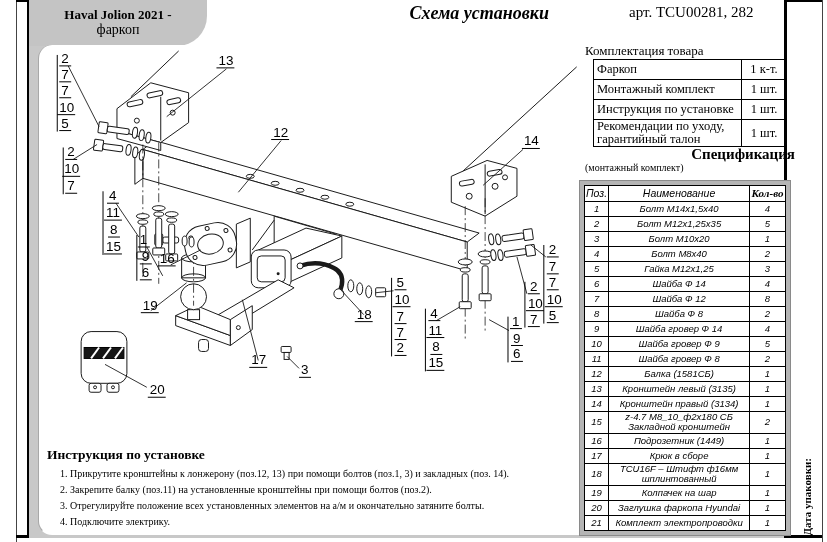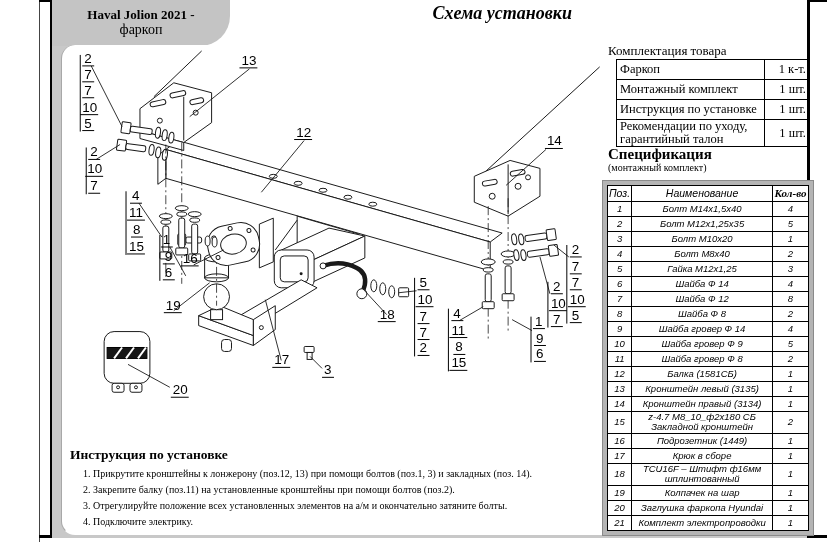--- a/index.html
+++ b/index.html
@@ -1,21 +1,21 @@
 <!DOCTYPE html>
 <html><head>
 <meta charset="utf-8">
 <style>
   html,body{margin:0;padding:0;}
   body{
     width:827px;height:542px;position:relative;overflow:hidden;
     background:#fff;font-family:"Liberation Serif", serif;color:#000;
     -webkit-font-smoothing:antialiased;
   }
-  .abs{position:absolute;margin-left:23px;}
+  .abs{position:absolute;}
   
   .vline-left{left:16px;top:0;width:1px;height:542px;background:#444;}
   .vline-right{left:822px;top:0;width:1px;height:542px;background:#444;}
   .frame-top{left:16px;top:0;width:807px;height:2px;background:#000;}
   .frame-bottom{left:16px;top:535px;width:807px;height:3px;background:#000;}
   
   .sheet{
     left:27px;top:0;width:760px;height:538px;background:#c8c8c8;
     border-left:2px solid #000;border-right:3px solid #000;box-sizing:border-box;
   }
@@ -40,23 +40,23 @@
   }
   .panel svg{position:absolute;left:0;top:0;}
   .instructions{position:absolute;left:8px;top:402px;width:527px;}
   .instr-title{font-weight:bold;font-size:13.5px;margin-bottom:3px;}
   .instr-item{font-size:10px;line-height:16px;padding-left:13px;}
   
   .pkg-title{position:absolute;left:556px;top:43px;width:210px;font-size:13px;}
   table{border-collapse:collapse;}
   .pkg-table{position:absolute;left:564px;top:59px;width:194px;font-size:12.5px;}
   .pkg-table td{border:1px solid #000;padding:0 3px;height:19px;line-height:13px;}
-  .pkg-table td.qty{width:38px;white-space:nowrap;text-align:right;}
-  
-  .spec-title{position:absolute;left:556px;top:146px;width:210px;text-align:left;font-weight:bold;font-size:15px;}
+  .pkg-table td.qty{width:38px;white-space:nowrap;text-align:center;}
+  
+  .spec-title{position:absolute;left:556px;top:146px;width:210px;text-align:right;font-weight:bold;font-size:15px;}
   .spec-subtitle{position:absolute;left:556px;top:162px;width:210px;text-align:left;font-size:10px;}
   .spec-frame{position:absolute;left:551px;top:181px;width:202px;background:#fff;
     border:4px solid #b4b4b4;outline:1px solid #8a8a8a;}
   .spec-table{width:100%;font-family:"Liberation Sans", sans-serif;font-style:italic;font-size:9.5px;}
   .spec-table th,.spec-table td{border:1px solid #000;text-align:center;padding:0 1px;line-height:1.1;}
   .spec-table th{font-weight:normal;font-size:10.5px;height:15px;}
   .spec-table th.qty-h{font-family:"Liberation Serif", serif;font-weight:bold;font-size:11px;}
   .spec-table td{height:14px;}
   .spec-table td.pos{width:21px;}
   .spec-table td.qty{width:33px;}
@@ -86,20 +86,21 @@
 <div class="abs sheet">
   <div class="white-top"></div>
   <div class="white-right"></div>
 
   <div class="model-box">
     <div class="model-line1">Haval Jolion 2021 -</div>
     <div class="model-line2">фаркоп</div>
   </div>
 
   <div class="scheme-title">Схема установки</div>
+  <div class="article">арт. TCU00281, 282</div>
 
   <div class="panel">
     <svg id="diagram-svg" width="538" height="400" viewBox="0 0 540 402">
 
       <path class="ln" d="M140,6 L92,52"></path>
       <path class="ln" d="M540,22 L420,132"></path>
 
       <g>
         <polygon class="pt" points="104,105 430,198 442,189 116,96"></polygon>
         <polygon class="pt" points="104,105 430,198 430,227 104,134"></polygon>

